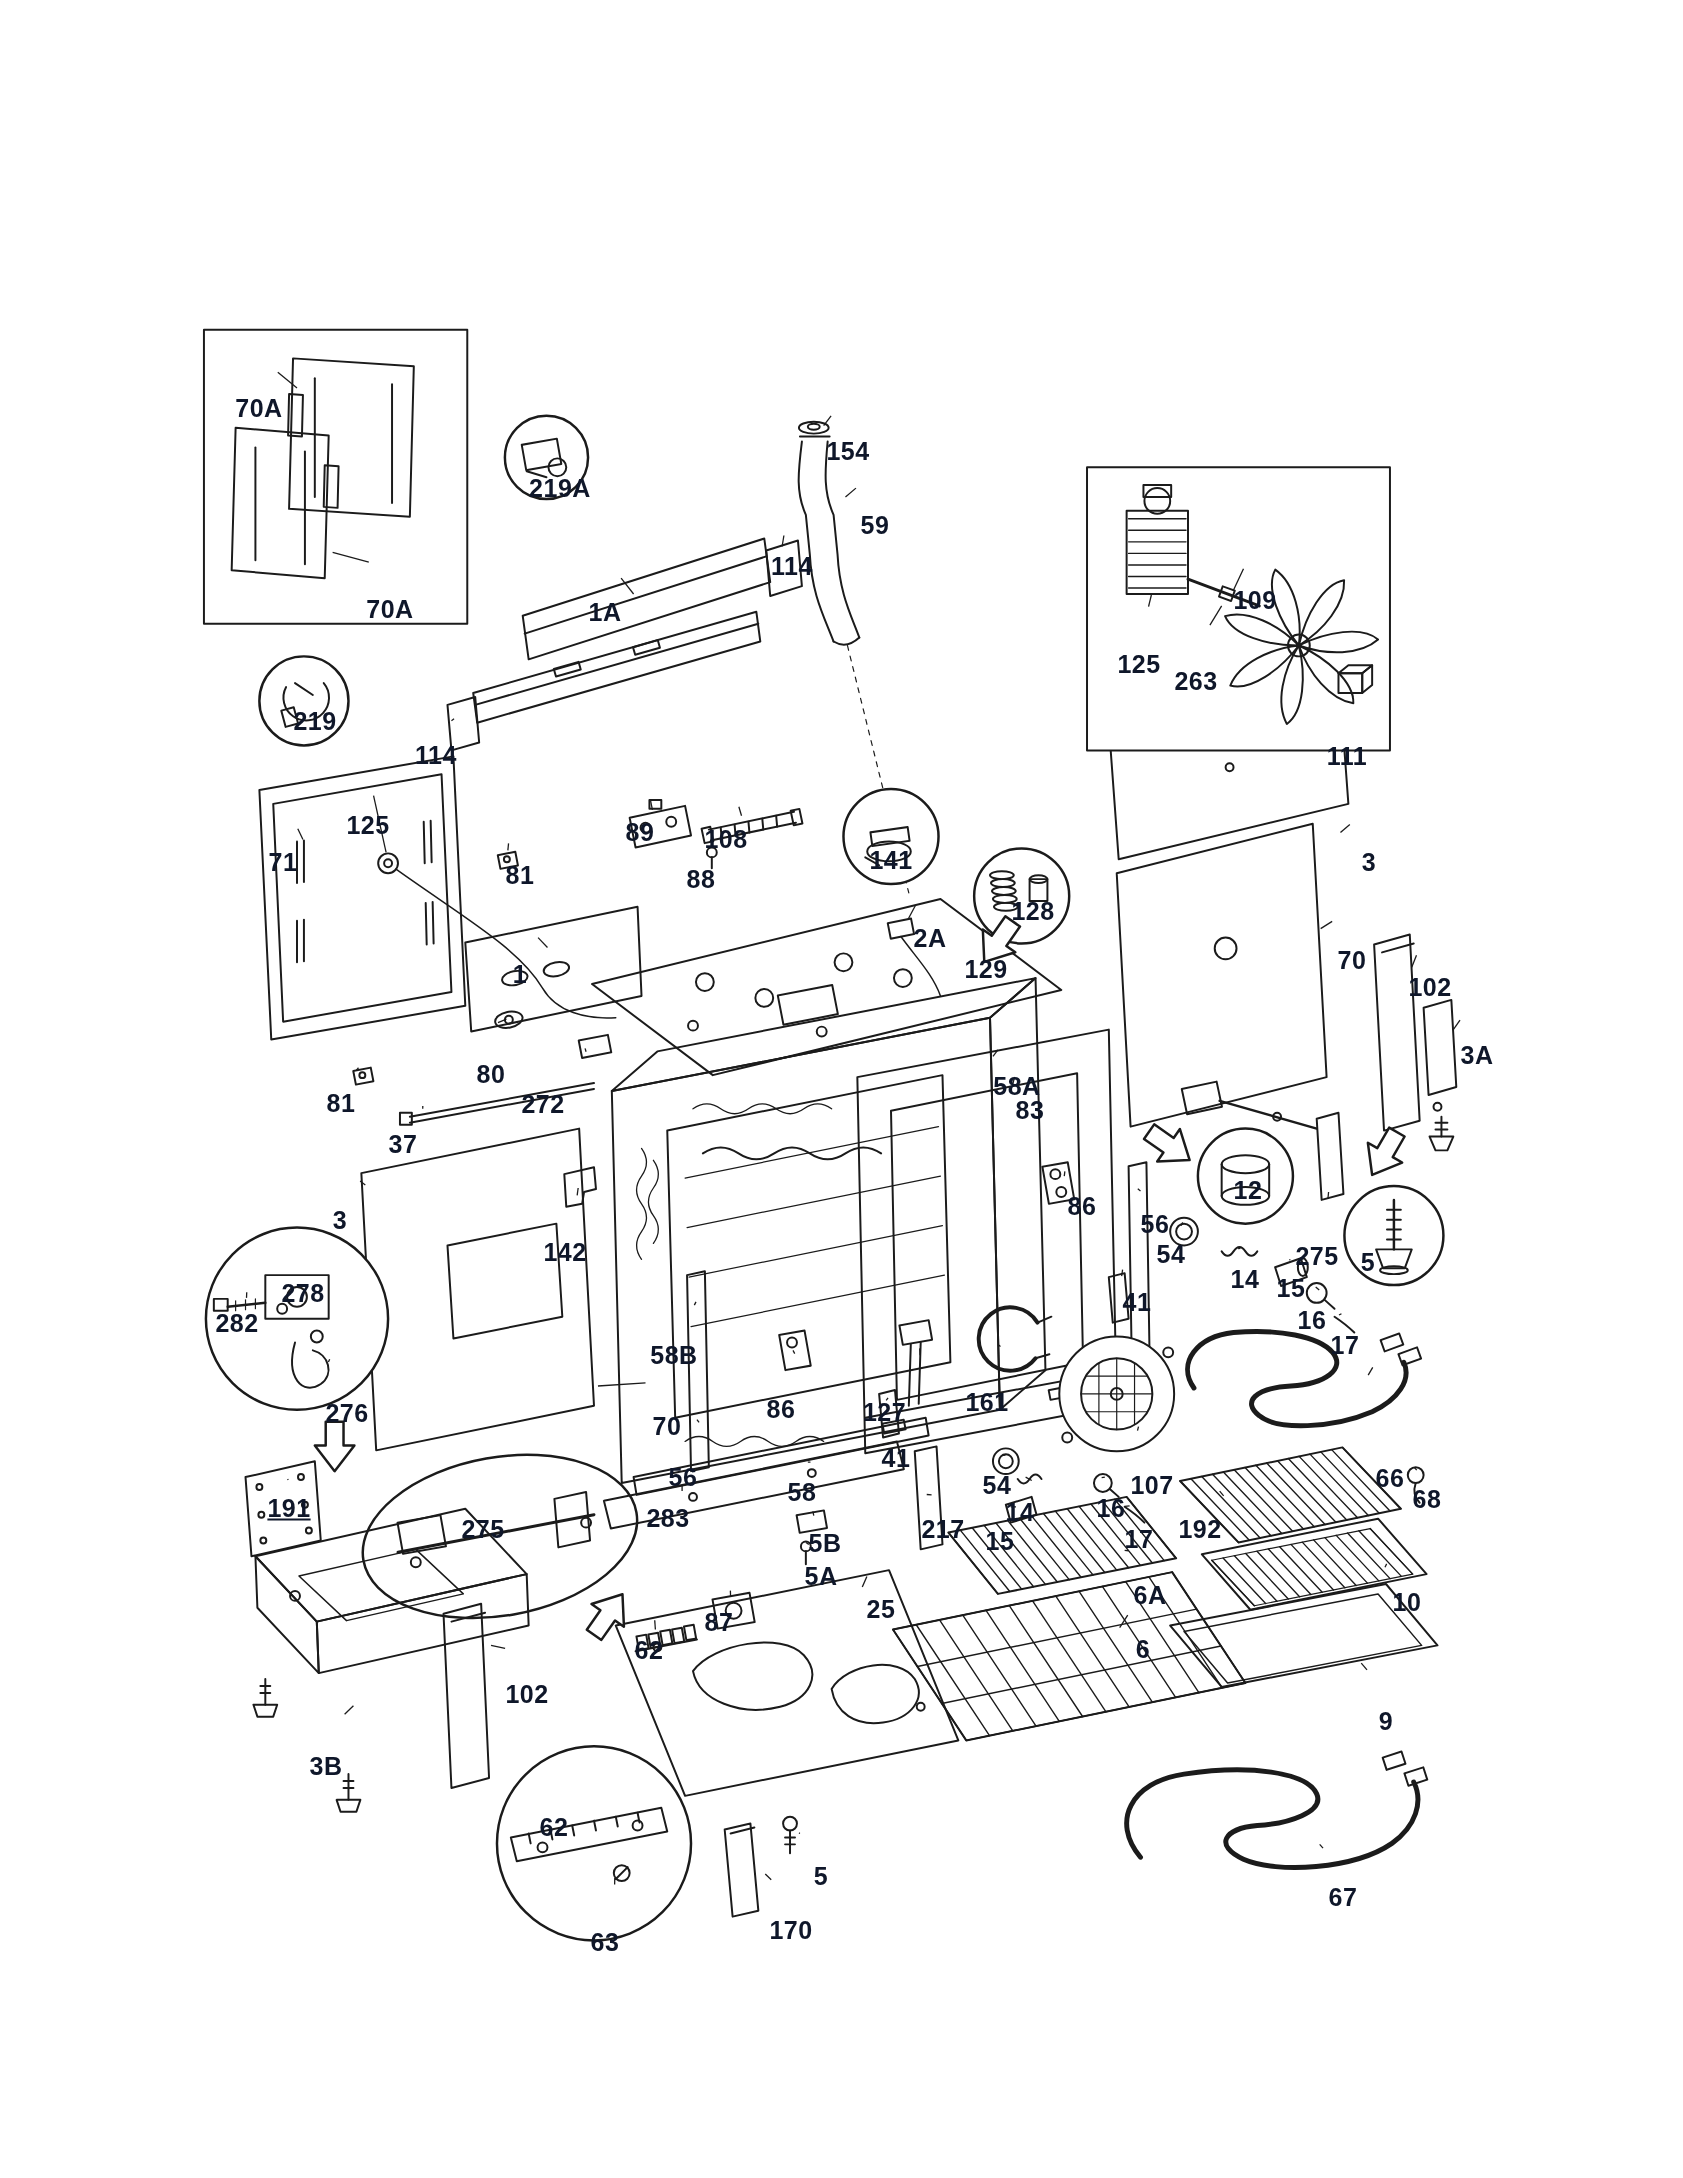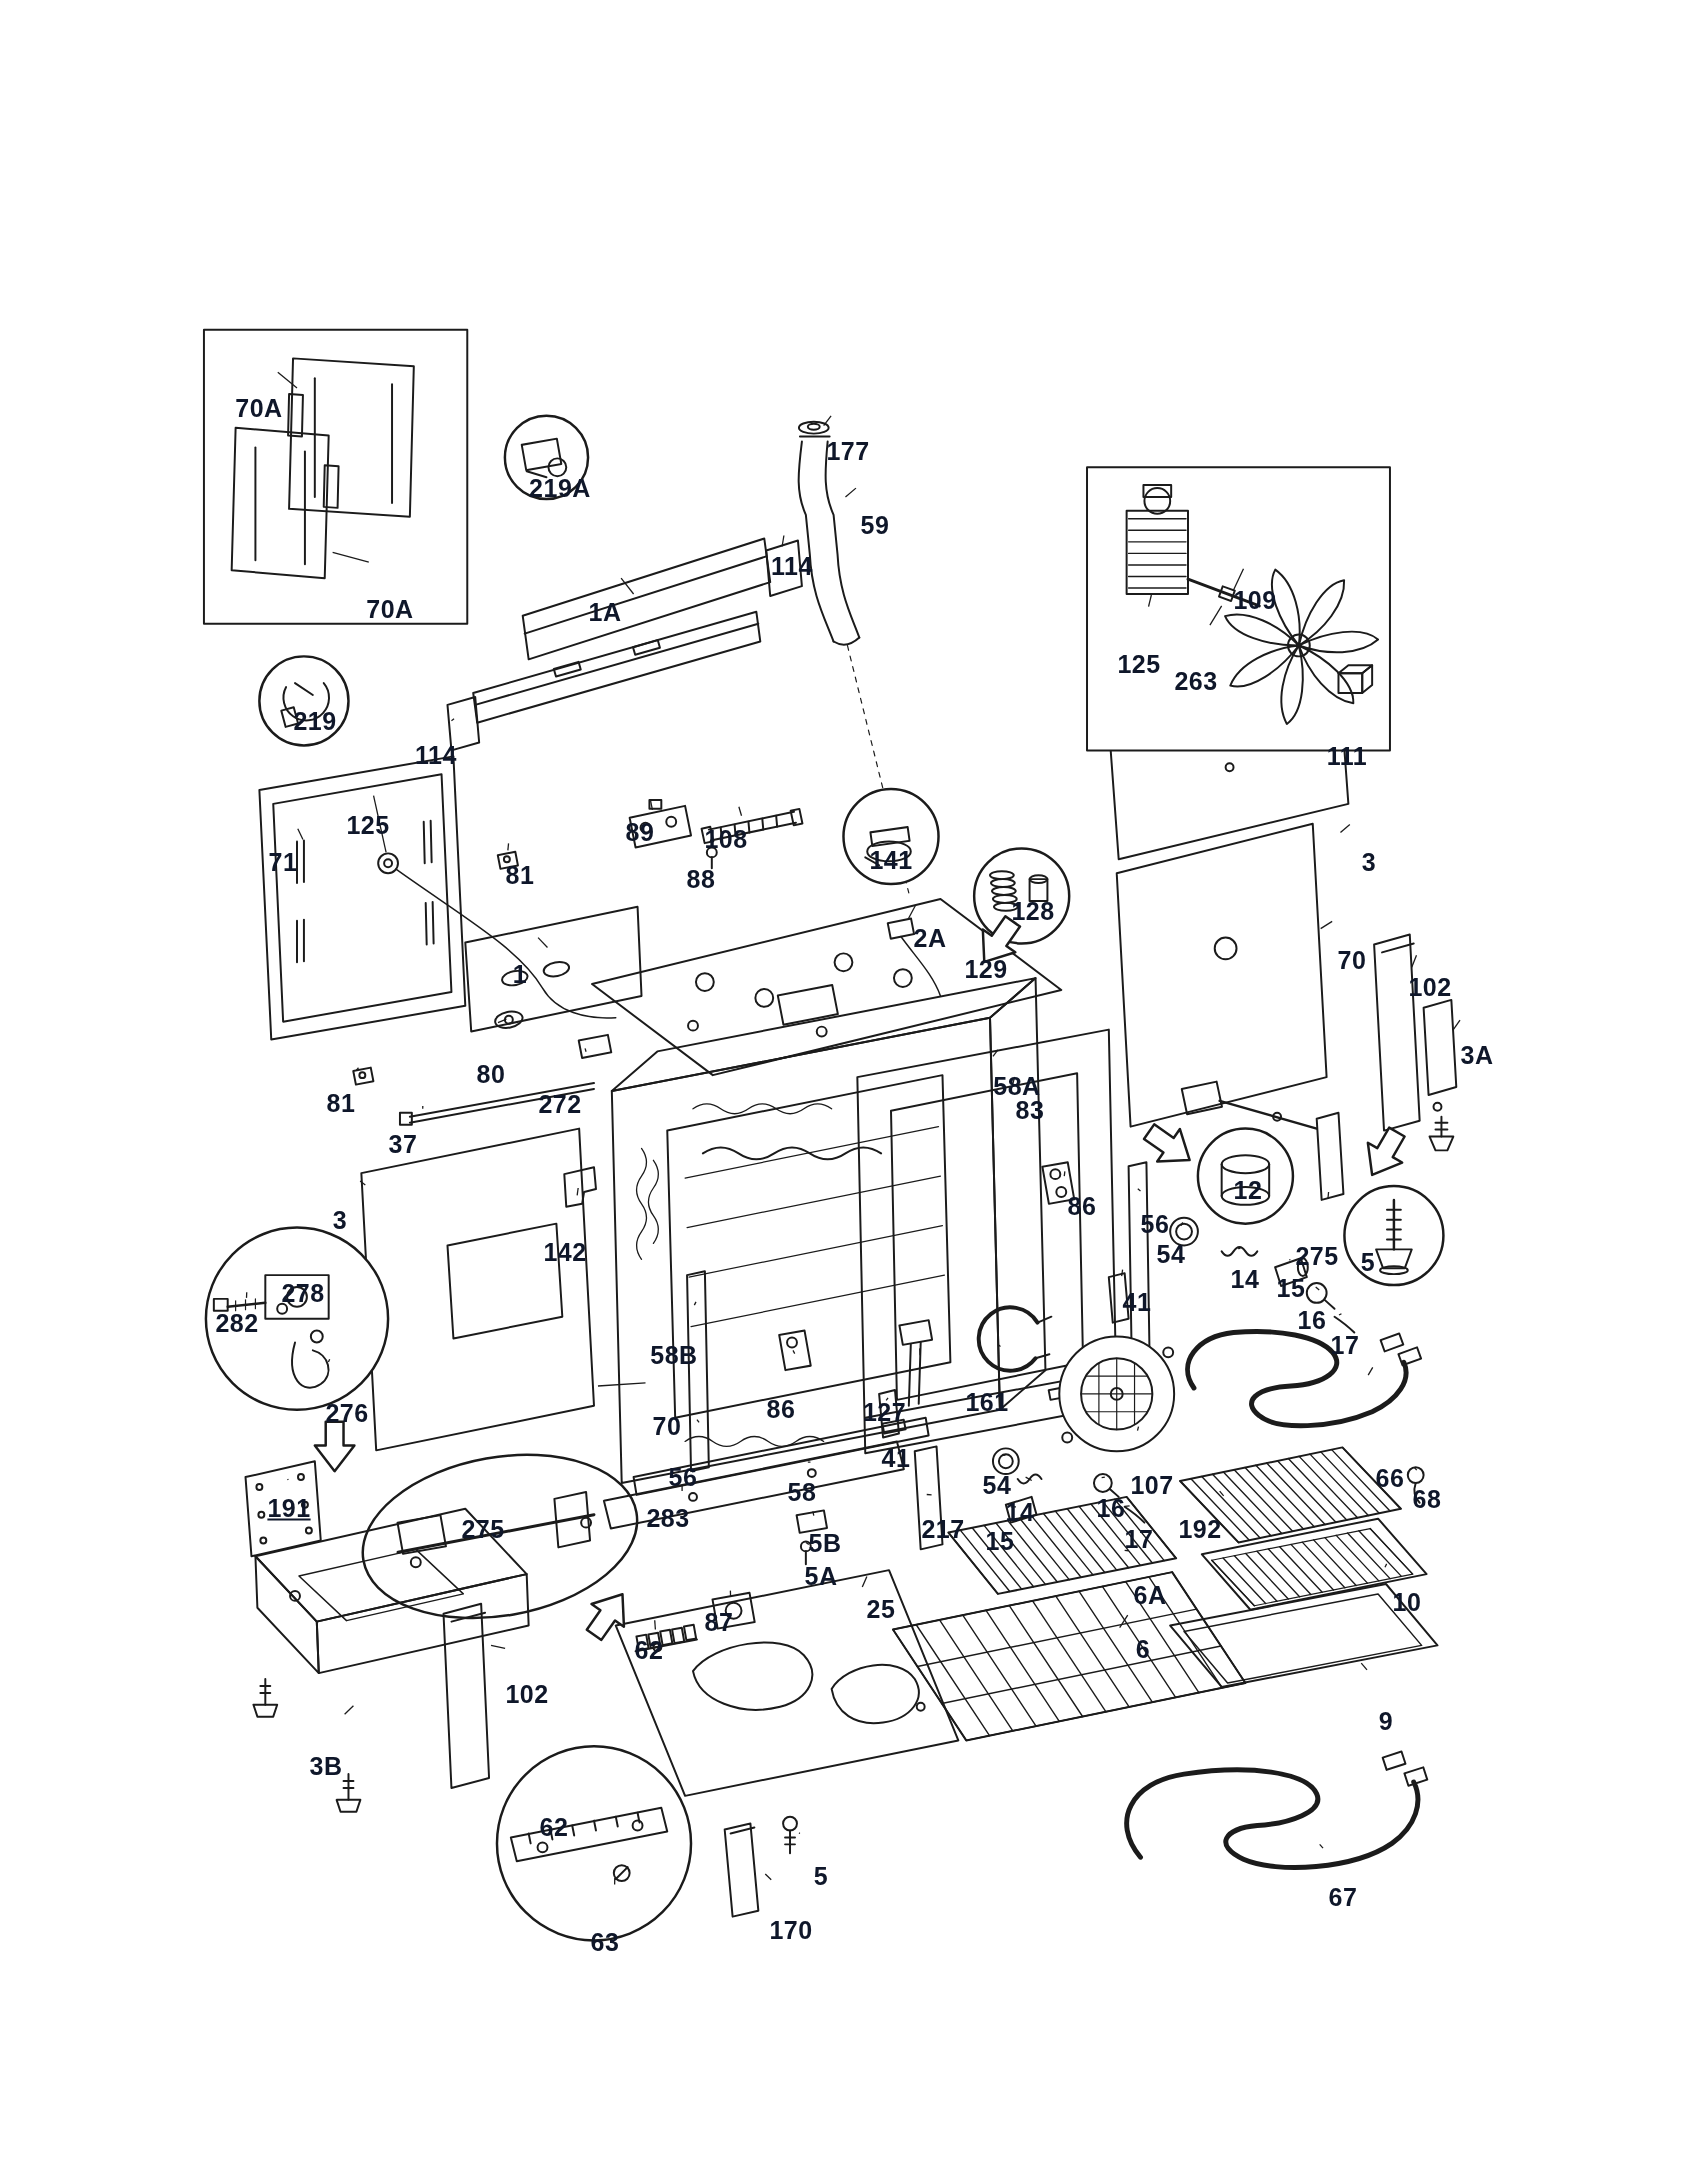--- a/index.html
+++ b/index.html
@@ -686,21 +686,21 @@
       <line x1="348.1013491267381" y1="1731.5579159246474" x2="357" y2="1723" stroke="#1b1b1b" stroke-width="1.3"></line>
       <line x1="807.099099602933" y1="1851.4221363894198" x2="808" y2="1852" stroke="#1b1b1b" stroke-width="1.3"></line>
       <line x1="1336.400758093481" y1="1866.733148376174" x2="1333" y2="1863" stroke="#1b1b1b" stroke-width="1.3"></line>
       <line x1="779.0248935409901" y1="1898.7141273380737" x2="773" y2="1893" stroke="#1b1b1b" stroke-width="1.3"></line>
       <line x1="620.8386991009991" y1="1903.5835921350013" x2="621" y2="1897" stroke="#1b1b1b" stroke-width="1.3"></line>
     </svg>
 
 <div id="labels" style="color: #0f172a; margin-top: 44px;">
       <div class="part-label" style="left: 259px; top: 364px;">70A</div>
       <div class="part-label" style="left: 560px; top: 444px;">219A</div>
-      <div class="part-label" style="left: 848px; top: 407px;">177</div>
+      <div class="part-label" style="left: 848px; top: 407px;">154</div>
       <div class="part-label" style="left: 875px; top: 481px;">59</div>
       <div class="part-label" style="left: 792px; top: 522px;">114</div>
       <div class="part-label" style="left: 605px; top: 568px;">1A</div>
       <div class="part-label" style="left: 390px; top: 565px;">70A</div>
       <div class="part-label" style="left: 1255px; top: 556px;">109</div>
       <div class="part-label" style="left: 1139px; top: 620px;">125</div>
       <div class="part-label" style="left: 1196px; top: 637px;">263</div>
       <div class="part-label" style="left: 315px; top: 677px;">219</div>
       <div class="part-label" style="left: 1347px; top: 712px;">111</div>
       <div class="part-label" style="left: 436px; top: 711px;">114</div>
@@ -713,21 +713,21 @@
       <div class="part-label" style="left: 891px; top: 816px;">141</div>
       <div class="part-label" style="left: 1033px; top: 867px;">128</div>
       <div class="part-label" style="left: 930px; top: 894px;">2A</div>
       <div class="part-label" style="left: 986px; top: 925px;">129</div>
       <div class="part-label" style="left: 1369px; top: 818px;">3</div>
       <div class="part-label" style="left: 1352px; top: 916px;">70</div>
       <div class="part-label" style="left: 1430px; top: 943px;">102</div>
       <div class="part-label" style="left: 520px; top: 930px;">1</div>
       <div class="part-label" style="left: 1477px; top: 1011px;">3A</div>
       <div class="part-label" style="left: 491px; top: 1030px;">80</div>
-      <div class="part-label" style="left: 560px; top: 1060px;">272</div>
+      <div class="part-label" style="left: 543px; top: 1060px;">272</div>
       <div class="part-label" style="left: 341px; top: 1059px;">81</div>
       <div class="part-label" style="left: 403px; top: 1100px;">37</div>
       <div class="part-label" style="left: 1017px; top: 1042px;">58A</div>
       <div class="part-label" style="left: 1030px; top: 1066px;">83</div>
       <div class="part-label" style="left: 340px; top: 1176px;">3</div>
       <div class="part-label" style="left: 565px; top: 1208px;">142</div>
       <div class="part-label" style="left: 1082px; top: 1162px;">86</div>
       <div class="part-label" style="left: 1155px; top: 1180px;">56</div>
       <div class="part-label" style="left: 1248px; top: 1146px;">12</div>
       <div class="part-label" style="left: 1171px; top: 1210px;">54</div>

